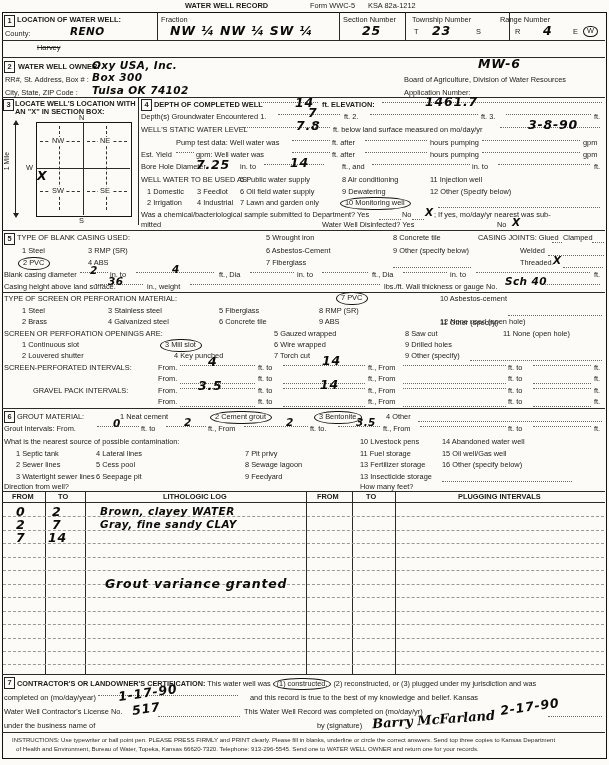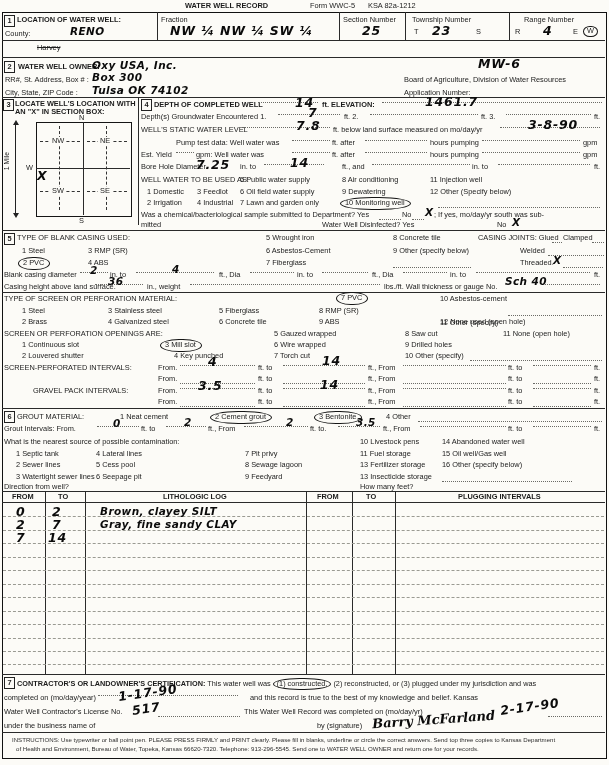--- a/index.html
+++ b/index.html
@@ -51,21 +51,21 @@
   <span class="p strike" style="left:37px;top:44px">Harvey</span>
   <span class="hw" style="left:70px;top:25px">RENO</span>
   <span class="p" style="left:161px;top:16px">Fraction</span>
   <span class="hw big" style="left:170px;top:23px">NW ¼   NW ¼   SW ¼</span>
   <span class="p" style="left:343px;top:16px">Section Number</span>
   <span class="hw big" style="left:362px;top:23px">25</span>
   <span class="p" style="left:412px;top:16px">Township Number</span>
   <span class="p" style="left:414px;top:28px">T</span>
   <span class="hw big" style="left:432px;top:23px">23</span>
   <span class="p" style="left:476px;top:28px">S</span>
-  <span class="p" style="left:524px;top:16px">Range Number</span>
+  <span class="p" style="left:500px;top:16px">Range Number</span>
   <span class="p" style="left:515px;top:28px">R</span>
   <span class="hw big" style="left:543px;top:23px">4</span>
   <span class="p" style="left:573px;top:28px">E</span>
   <span class="p circ2" style="left:583px;top:26px">W</span>
   <i class="vr" style="left:157px;top:12px;height:28px"></i>
   <i class="vr" style="left:339px;top:12px;height:28px"></i>
   <i class="vr" style="left:405px;top:12px;height:28px"></i>
   <i class="vr" style="left:509px;top:12px;height:28px"></i>
   <i class="hr" style="left:2px;top:40px;width:603px"></i>
   <i class="hr" style="left:2px;top:57px;width:603px"></i>
@@ -174,21 +174,21 @@
   <span class="p" style="left:197px;top:199px">4 Industrial</span>
   <span class="p" style="left:240px;top:199px">7 Lawn and garden only</span>
   <span class="p circ" style="left:340px;top:197px">10 Monitoring well</span>
   <i class="d" style="left:438px;top:199px;width:162px"></i>
 
   <span class="p" style="left:141px;top:211px">Was a chemical/bacteriological sample submitted to Department? Yes</span>
   <i class="d" style="left:379px;top:211px;width:22px"></i>
   <span class="p" style="left:402px;top:211px">No</span>
   <i class="d" style="left:412px;top:211px;width:12px"></i>
   <span class="hw" style="left:425px;top:206px">X</span>
-  <span class="p" style="left:434px;top:211px">; If yes, mo/day/yr south was sub-</span>
+  <span class="p" style="left:434px;top:211px">; If yes, mo/day/yr nearest was sub-</span>
   <span class="p" style="left:141px;top:221px">mitted</span>
   <span class="p" style="left:322px;top:221px">Water Well Disinfected?  Yes</span>
   <span class="p" style="left:497px;top:221px">No</span>
   <span class="hw" style="left:512px;top:216px">X</span>
   <i class="hr" style="left:2px;top:230px;width:603px"></i>
 
   <span class="secnum" style="left:4px;top:233px">5</span>
   <span class="p" style="left:17px;top:234px">TYPE OF BLANK CASING USED:</span>
   <span class="p" style="left:266px;top:234px">5 Wrought iron</span>
   <span class="p" style="left:393px;top:234px">8 Concrete tile</span>
@@ -255,21 +255,21 @@
   <span class="p" style="left:274px;top:330px">5 Gauzed wrapped</span>
   <span class="p" style="left:405px;top:330px">8 Saw cut</span>
   <span class="p" style="left:503px;top:330px">11 None (open hole)</span>
   <span class="p" style="left:22px;top:341px">1 Continuous slot</span>
   <span class="p circ" style="left:160px;top:339px">3 Mill slot</span>
   <span class="p" style="left:274px;top:341px">6 Wire wrapped</span>
   <span class="p" style="left:405px;top:341px">9 Drilled holes</span>
   <span class="p" style="left:22px;top:352px">2 Louvered shutter</span>
   <span class="p" style="left:174px;top:352px">4 Key punched</span>
   <span class="p" style="left:274px;top:352px">7 Torch cut</span>
-  <span class="p" style="left:405px;top:352px">10 Other (specify)</span>
+  <span class="p" style="left:405px;top:352px">9 Other (specify)</span>
   <i class="d" style="left:470px;top:352px;width:132px"></i>
 
   <span class="p" style="left:4px;top:364px">SCREEN-PERFORATED INTERVALS:</span>
   <span class="p" style="left:158px;top:364px">From.</span>
   <i class="d" style="left:180px;top:357px;width:75px"></i>
   <span class="hw big" style="left:208px;top:354px">4</span>
   <span class="p" style="left:258px;top:364px">ft. to</span>
   <i class="d" style="left:283px;top:357px;width:82px"></i>
   <span class="hw big" style="left:322px;top:353px">14</span>
   <span class="p" style="left:368px;top:364px">ft., From</span>
@@ -381,26 +381,27 @@
   <i class="dashline" style="left:3px;top:584px;width:601px"></i>
   <i class="dashline" style="left:3px;top:597px;width:601px"></i>
   <i class="dashline" style="left:3px;top:611px;width:601px"></i>
   <i class="dashline" style="left:3px;top:624px;width:601px"></i>
   <i class="dashline" style="left:3px;top:638px;width:601px"></i>
   <i class="dashline" style="left:3px;top:651px;width:601px"></i>
   <i class="dashline" style="left:3px;top:664px;width:601px"></i>
 
   <span class="hw big" style="left:16px;top:504px">0</span>
   <span class="hw big" style="left:52px;top:504px">2</span>
-  <span class="hw" style="left:100px;top:505px">Brown, clayey SILT</span>
+  <span class="hw" style="left:100px;top:505px">Brown, clayey WATER</span>
   <span class="hw big" style="left:16px;top:517px">2</span>
   <span class="hw big" style="left:52px;top:517px">7</span>
   <span class="hw" style="left:100px;top:518px">Gray, fine sandy CLAY</span>
   <span class="hw big" style="left:16px;top:530px">7</span>
   <span class="hw big" style="left:48px;top:530px">14</span>
+  <span class="hw big" style="left:105px;top:576px">Grout variance granted</span>
 
   <i class="hr" style="left:2px;top:674px;width:603px"></i>
 
   <span class="secnum" style="left:4px;top:677px">7</span>
   <div class="fl" style="left:17px;top:679px">
     <span class="b">CONTRACTOR'S OR LANDOWNER'S CERTIFICATION:</span>
     <span>This water well was</span>
     <span class="circ2">(1) constructed,</span>
     <span>(2) reconstructed, or (3) plugged under my jurisdiction and was</span>
   </div>

